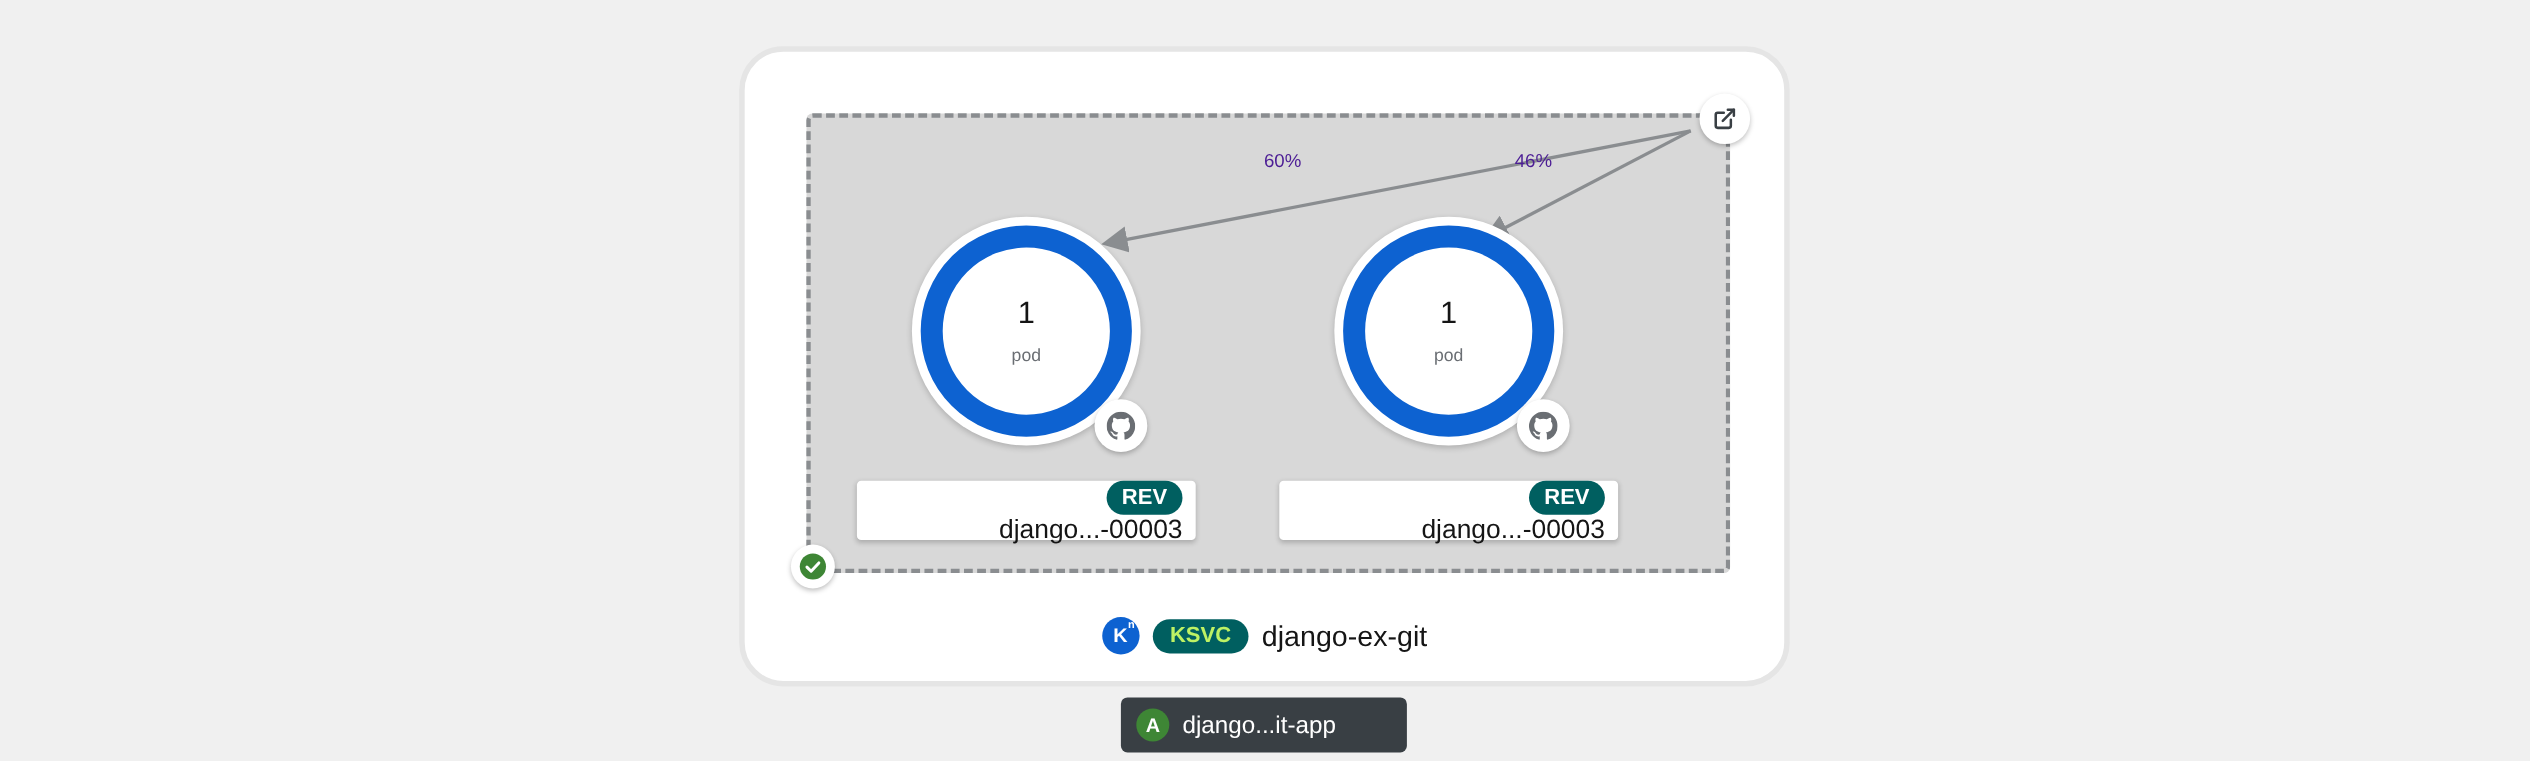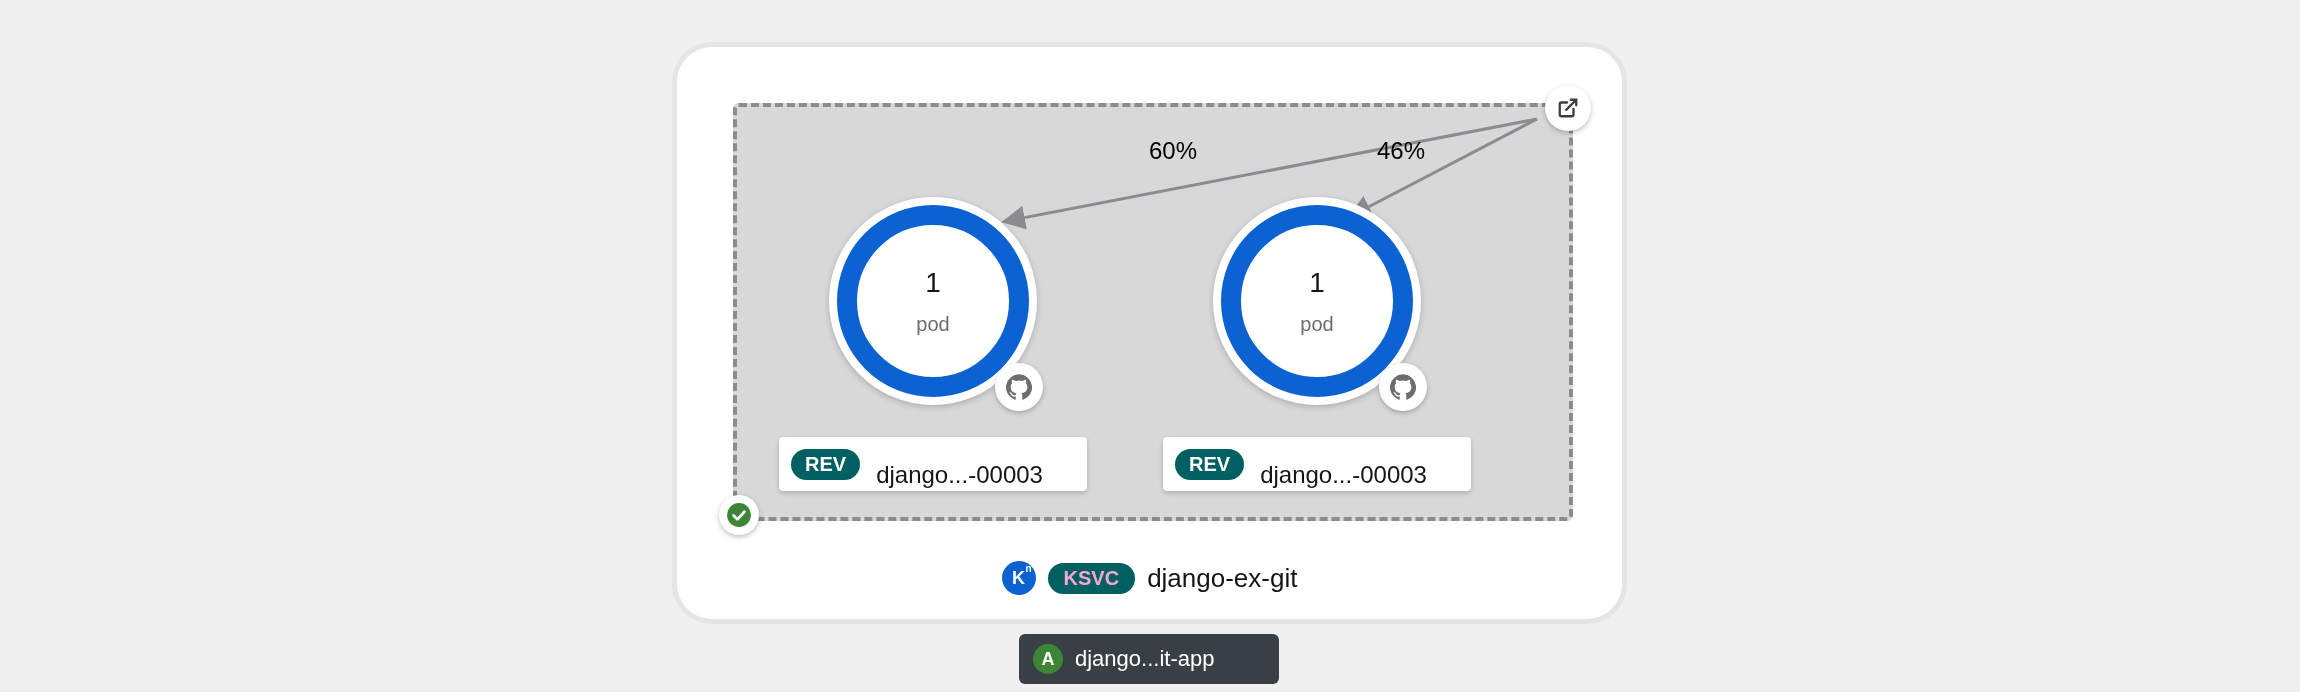--- a/index.html
+++ b/index.html
@@ -50,52 +50,53 @@
     border-radius: 50%;
     border: 20px solid #0d62d1;
     background: #fff;
   }
   .pod-center {
     position: absolute; inset: 0;
     display: flex; flex-direction: column;
     align-items: center; justify-content: center;
   }
   .pod-count { font-size: 28px; }
-  .pod-unit  { font-size: 20px; color: #6a6e73; margin-top: 14px; }
+  .pod-unit  { font-size: 16px; color: #6a6e73; margin-top: 14px; }
   .pod-src {
     position: absolute;
     right: -6px; bottom: -6px;
     width: 48px; height: 48px;
     background: #fff;
     border-radius: 50%;
     box-shadow: 0 2px 5px rgba(0,0,0,.25);
     display: flex; align-items: center; justify-content: center;
   }
   
   .rev-label {
     position: absolute;
     width: 308px;
     height: 54px;
     background: #fff;
     box-shadow: 0 2px 5px rgba(0,0,0,.2);
     border-radius: 4px;
     display: flex;
-    align-items: center;
+    align-items: flex-end;
     padding: 0 12px;
-    gap: 16px;
+    gap: 0;
+    flex-direction: column;
   }
   .rev-badge {
     background: #005f60;
     color: #fff;
     font-size: 20px;
     font-weight: 600;
     padding: 4px 14px;
     border-radius: 20px;
   }
-  .rev-name { font-size: 24px; margin-top: 22px; }
+  .rev-name { font-size: 24px; }
   
   .open-ext {
     position: absolute;
     right: -22px; top: -22px;
     width: 46px; height: 46px;
     background: #fff;
     border-radius: 50%;
     box-shadow: 0 2px 5px rgba(0,0,0,.25);
     display: flex; align-items: center; justify-content: center;
   }
@@ -105,22 +106,22 @@
     left: -18px; bottom: -18px;
     width: 40px; height: 40px;
     background: #fff;
     border-radius: 50%;
     box-shadow: 0 2px 5px rgba(0,0,0,.25);
     display: flex; align-items: center; justify-content: center;
   }
   
   .pct {
     position: absolute;
-    font-size: 24px;
-    color: #000000;
+    font-size: 17px;
+    color: #4c1d95;
   }
   
   svg.arrows {
     position: absolute;
     left: 0; top: 0;
     width: 840px; height: 418px;
     pointer-events: none;
   }
   
   .ksvc-row {
@@ -142,21 +143,21 @@
     font-size: 18px;
     position: relative;
   }
   .kn-icon .sup {
     position: absolute;
     top: 2px; right: 4px;
     font-size: 10px;
   }
   .ksvc-badge {
     background: #005f60;
-    color: #f9a8d4;
+    color: #bef264;
     font-size: 20px;
     font-weight: 600;
     padding: 4px 16px;
     border-radius: 20px;
   }
   .ksvc-name { font-size: 26px; }
   
   .app-pill {
     position: absolute;
     width: 260px;

